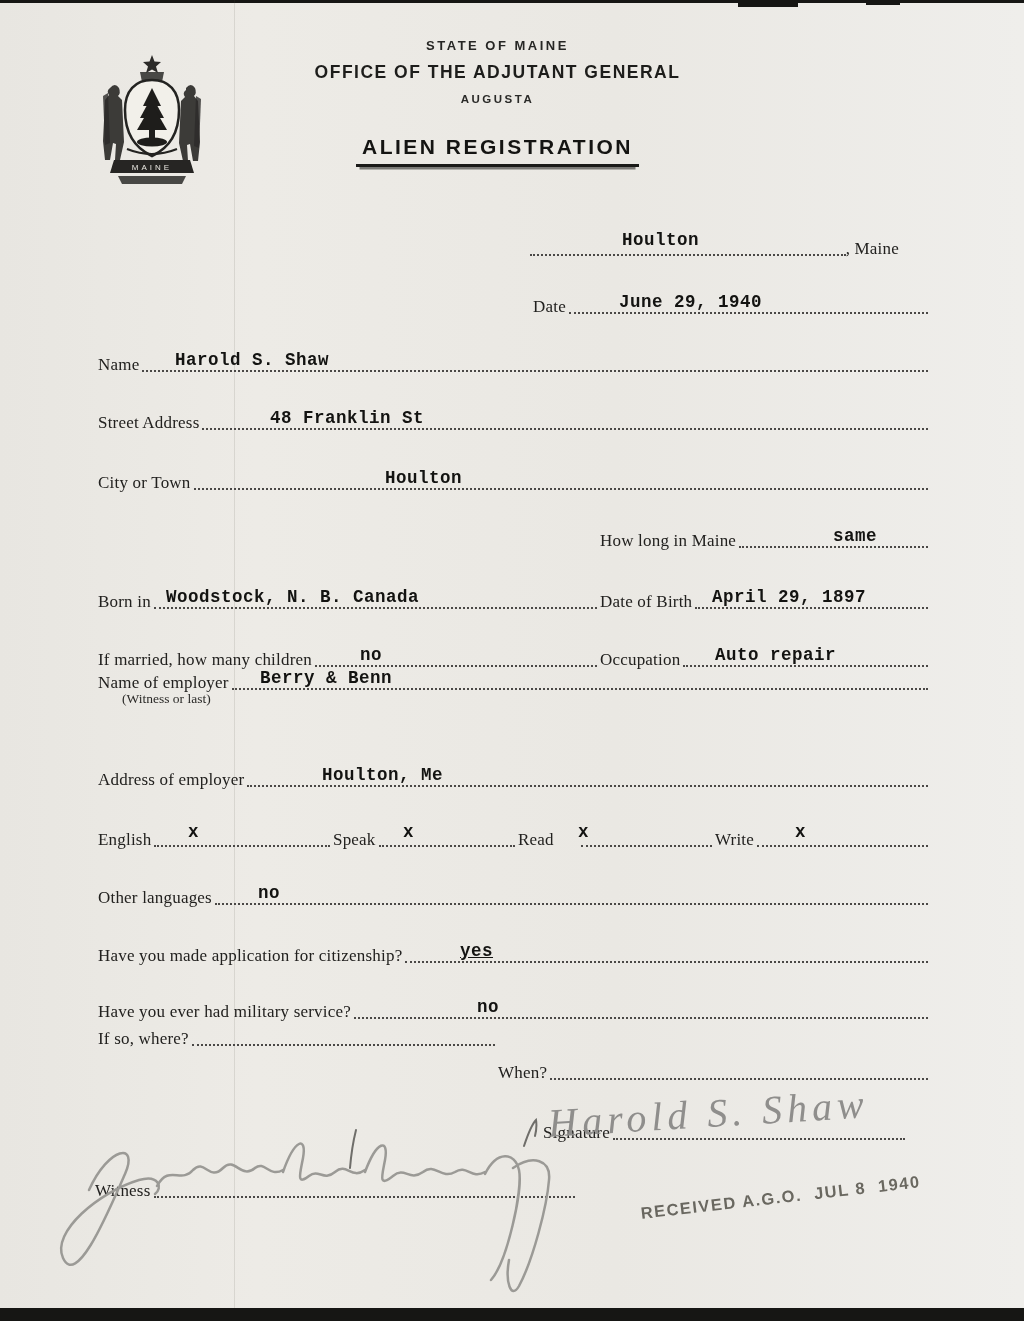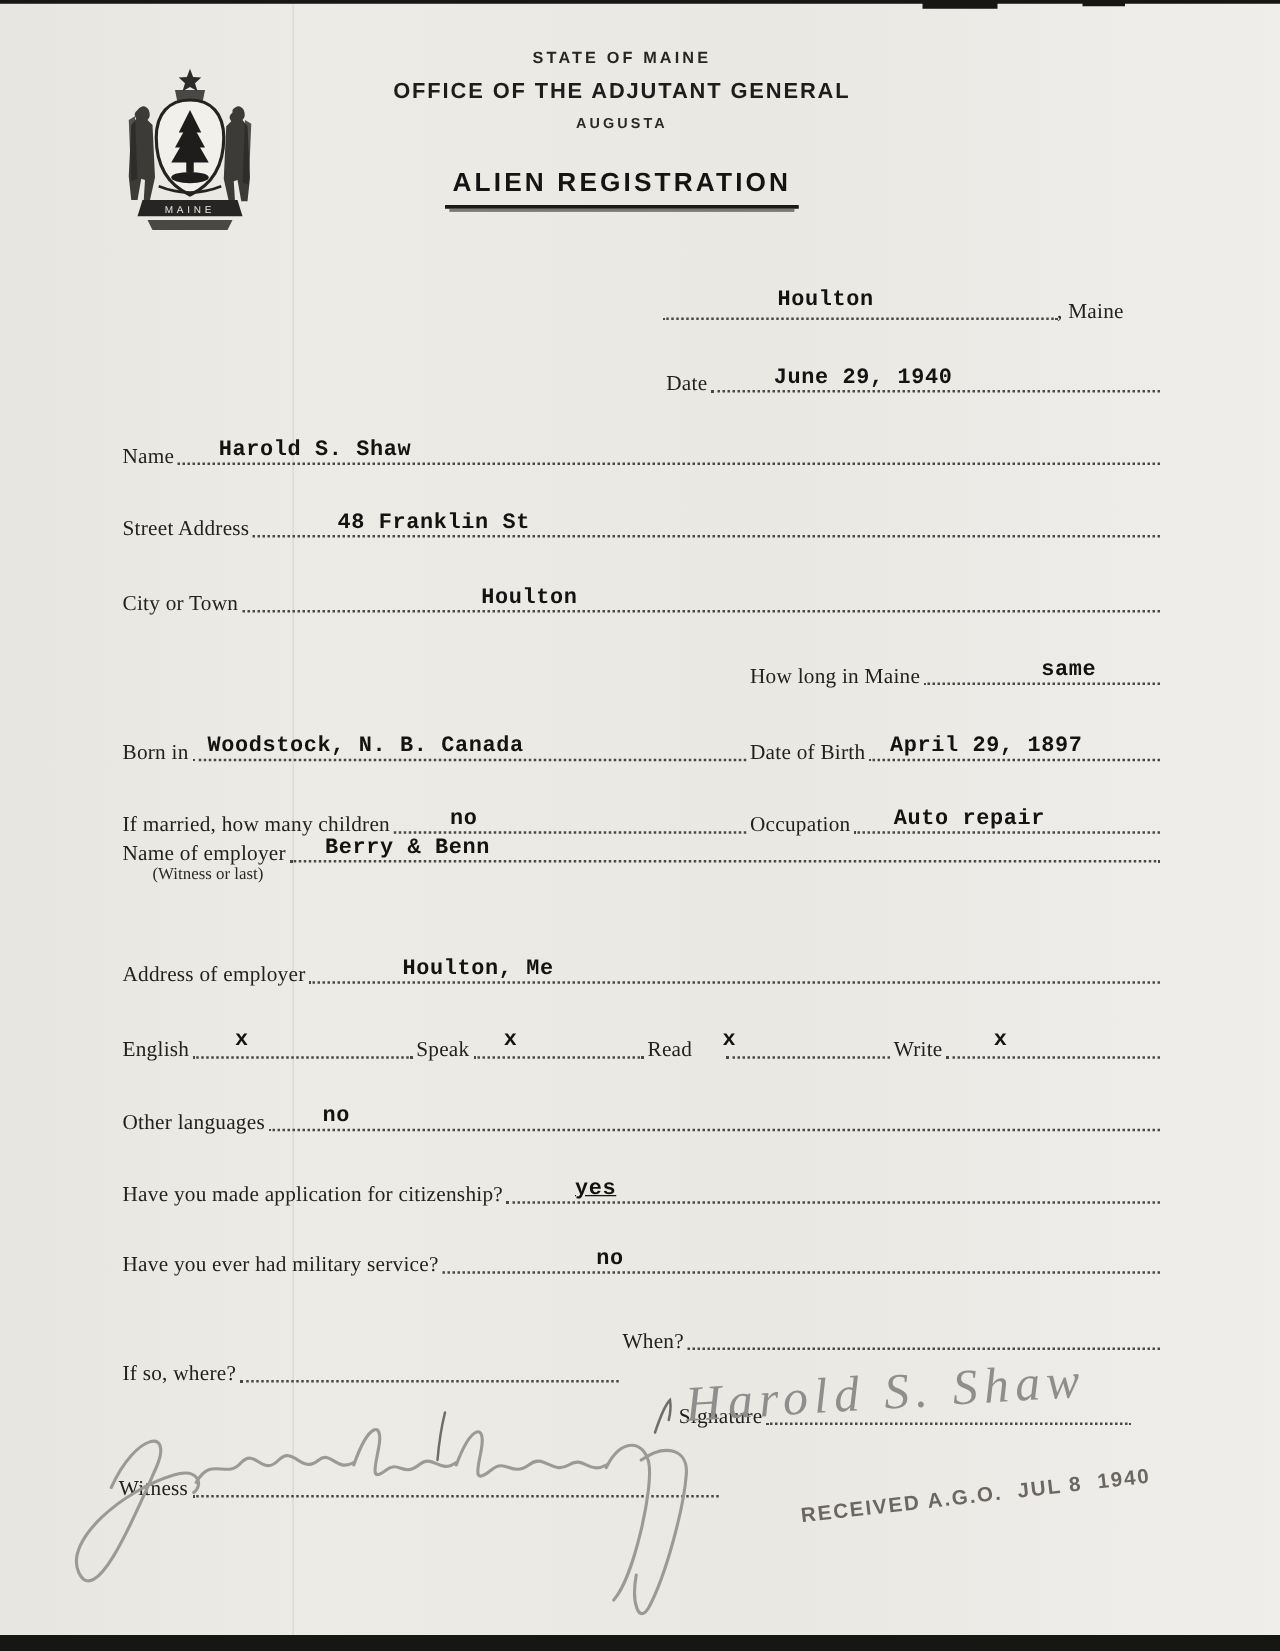--- a/index.html
+++ b/index.html
@@ -192,21 +192,21 @@
     <span class="dots"></span>
     <span class="typed" style="left:362px;text-decoration:underline;">yes</span>
   </div>
 
   <div class="row" style="left:98px;top:997px;width:830px;">
     <span class="lbl">Have you ever had military service?</span>
     <span class="dots"></span>
     <span class="typed" style="left:379px;">no</span>
   </div>
 
-  <div class="row" style="left:98px;top:1084px;width:397px;text-align:right;">
+  <div class="row" style="left:98px;top:1024px;width:397px;text-align:right;">
     <span class="lbl">If so, where?</span>
     <span class="dots"></span>
     <span class="typed" style="left:140px;"></span>
   </div>
   <div class="row" style="left:498px;top:1058px;width:430px;">
     <span class="lbl">When?</span>
     <span class="dots"></span>
     <span class="typed" style="left:120px;"></span>
   </div>
 

